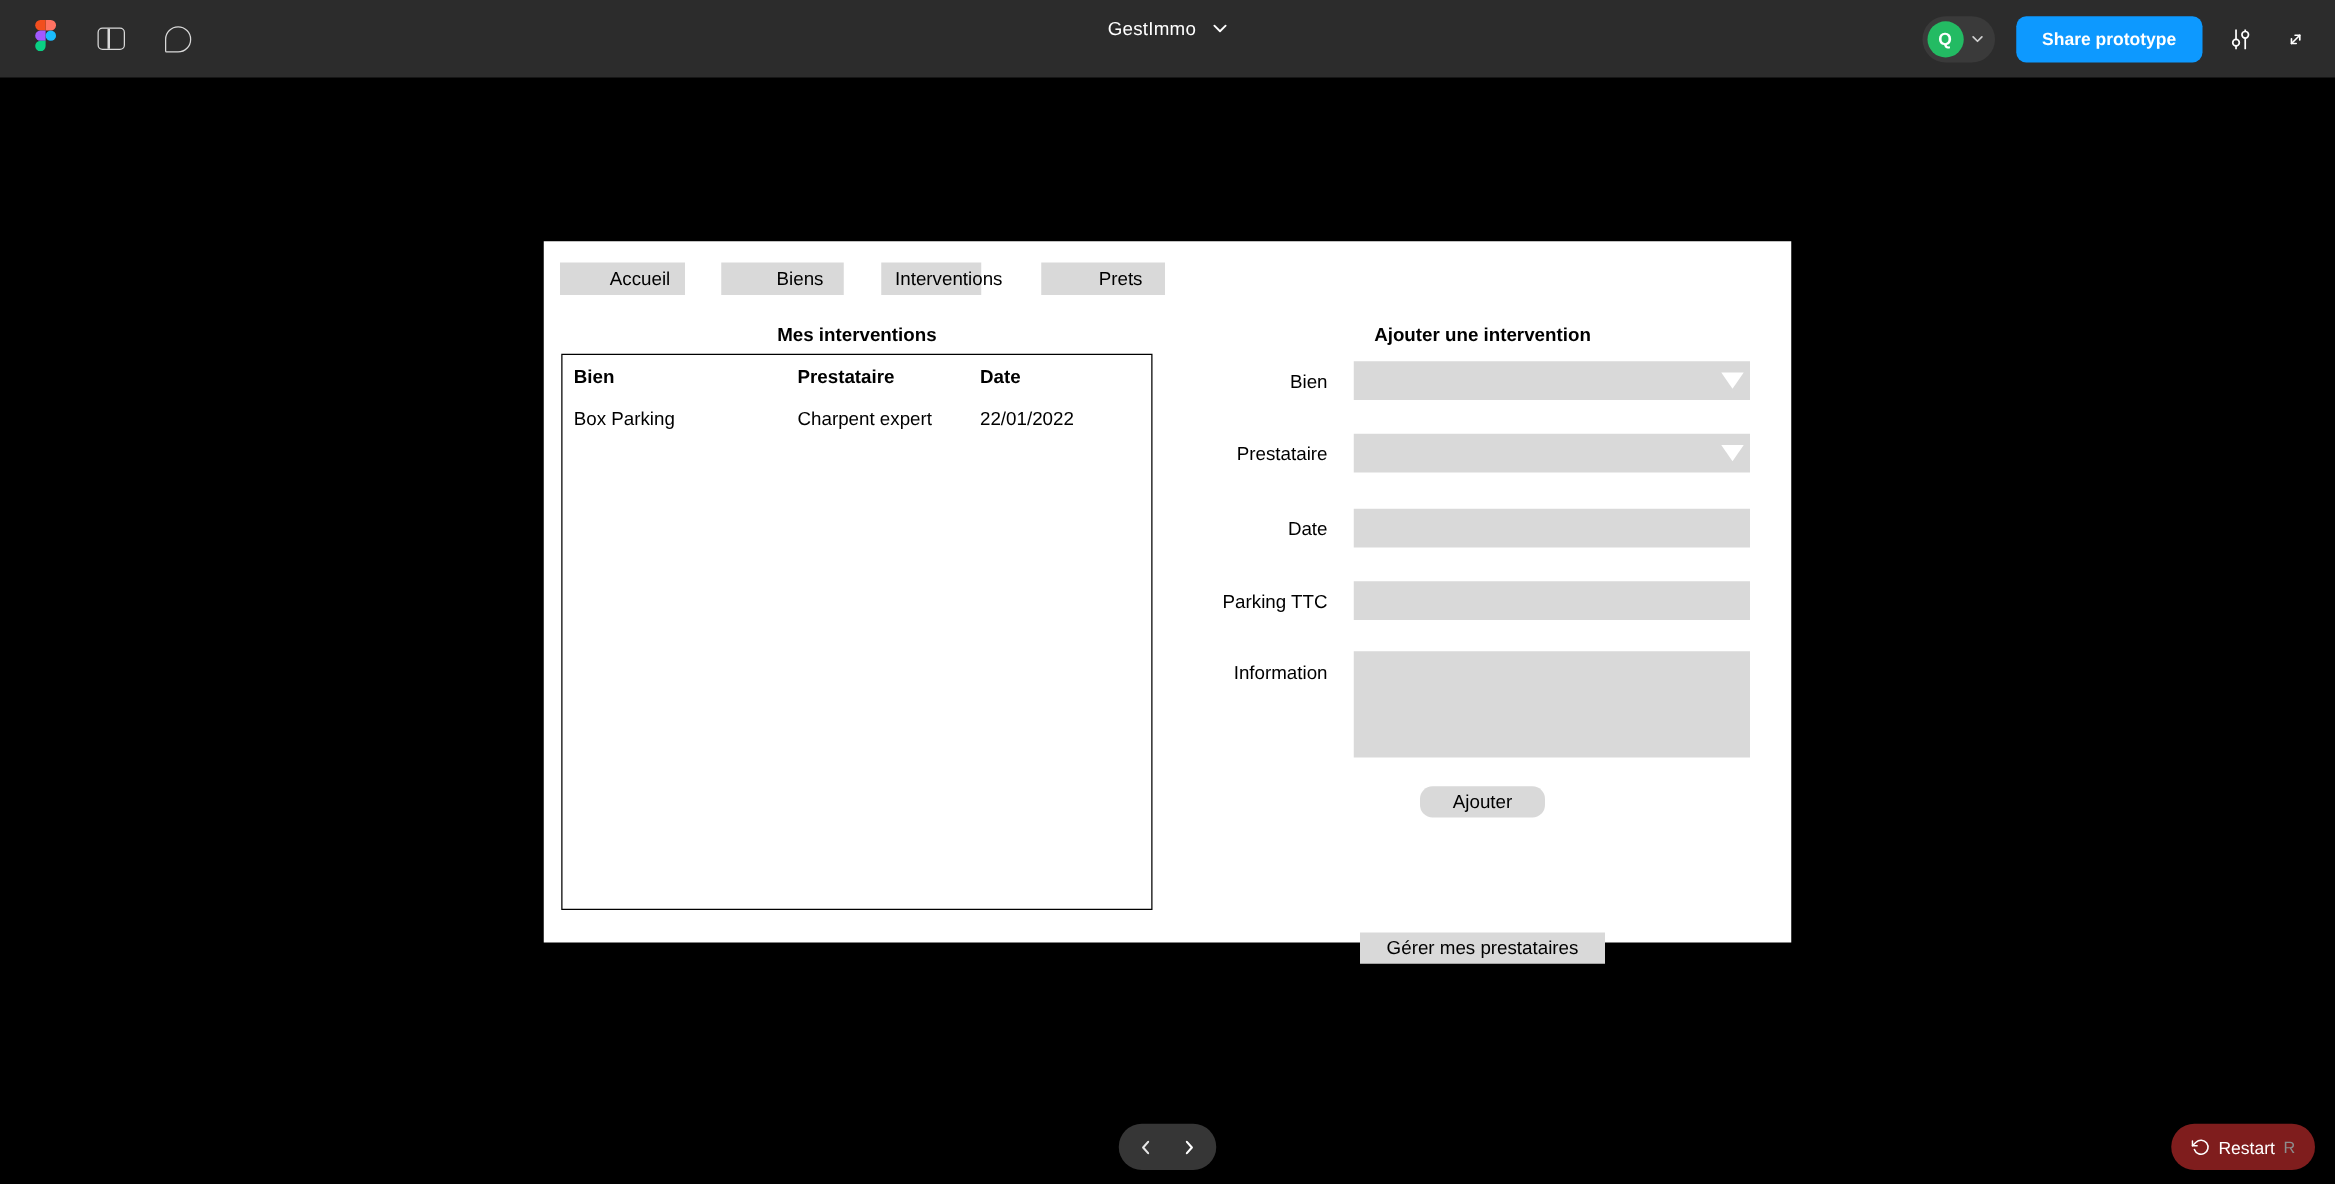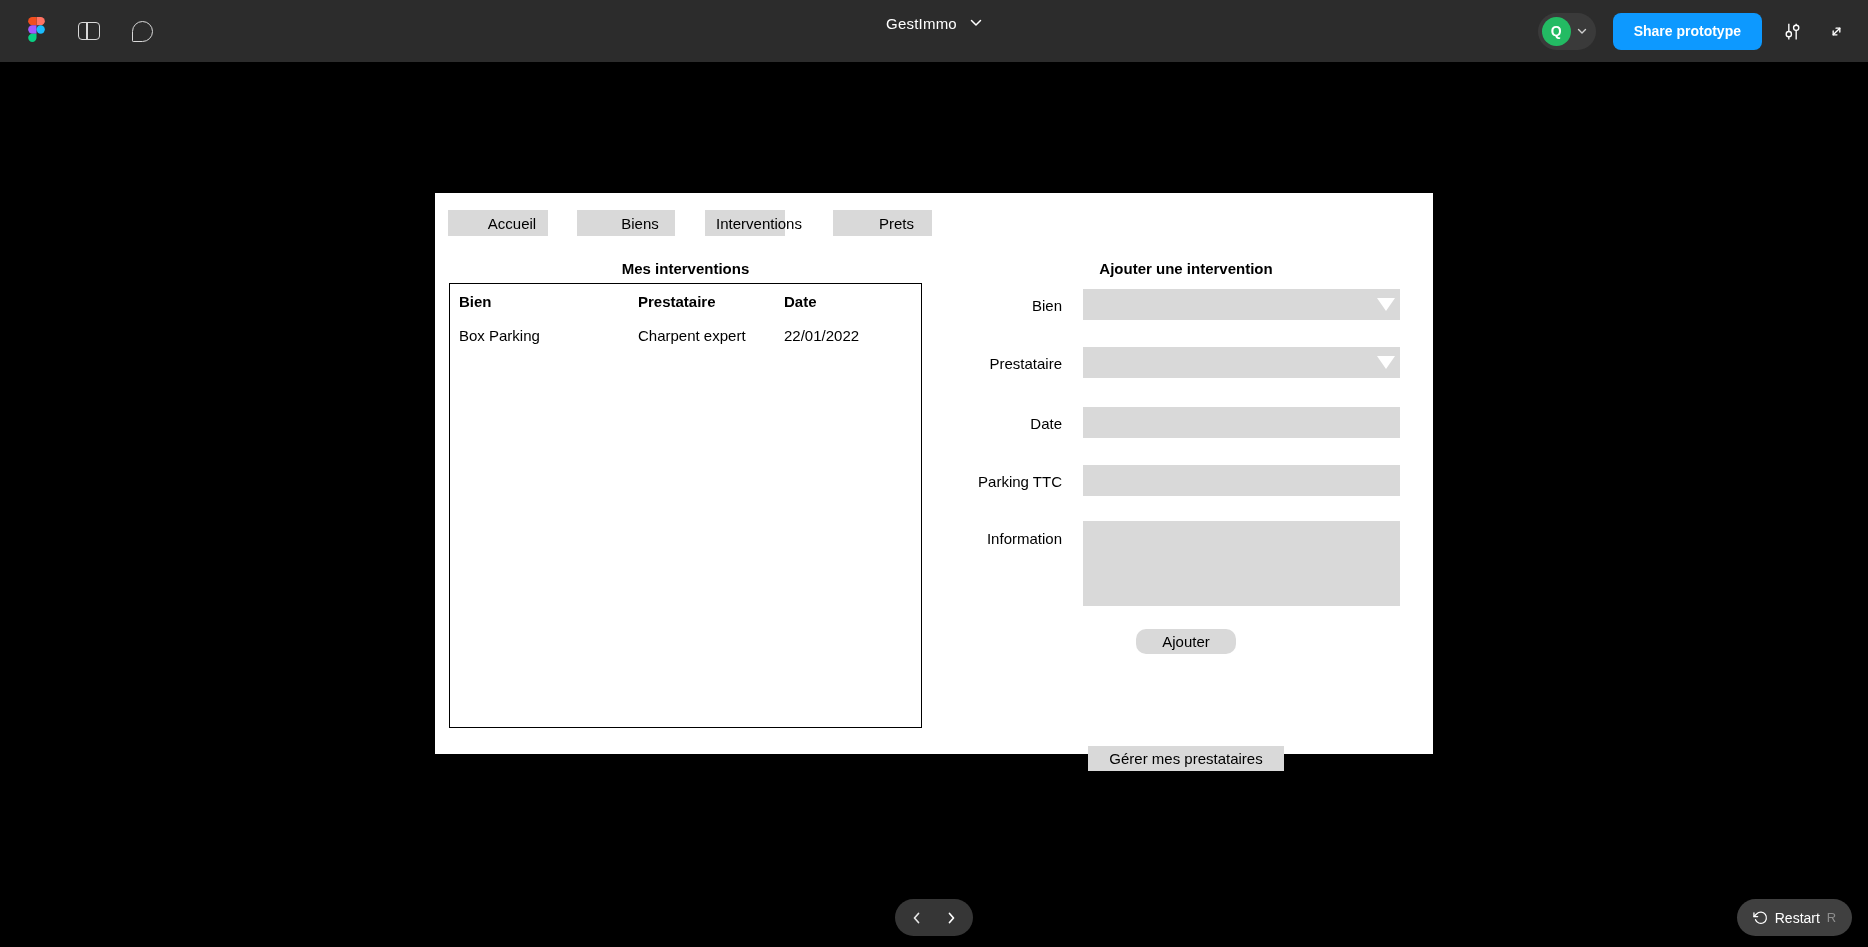--- a/index.html
+++ b/index.html
@@ -137,21 +137,21 @@
   
   .nav-pill {
     position: absolute; left: 895px; top: 899px; width: 78px; height: 37px;
     background: #363636; border-radius: 19px;
     display: flex; align-items: center; justify-content: space-between;
     padding: 0 10px;
   }
   .nav-arrow { width: 24px; height: 24px; display: flex; align-items: center; justify-content: center; cursor: pointer; }
   .restart-pill {
     position: absolute; left: 1737px; top: 899px; width: 115px; height: 37px;
-    background: #404040; border-radius: 19px;
+    background: #7f1d1d; border-radius: 19px;
     display: flex; align-items: center; justify-content: center; gap: 7px;
     cursor: pointer;
   }
   .restart-label { color: #ffffff; font-size: 14px; }
   .restart-key { color: #8d8d8d; font-size: 13px; }
 </style>
 </head>
 <body>
 
 <header class="toolbar">

